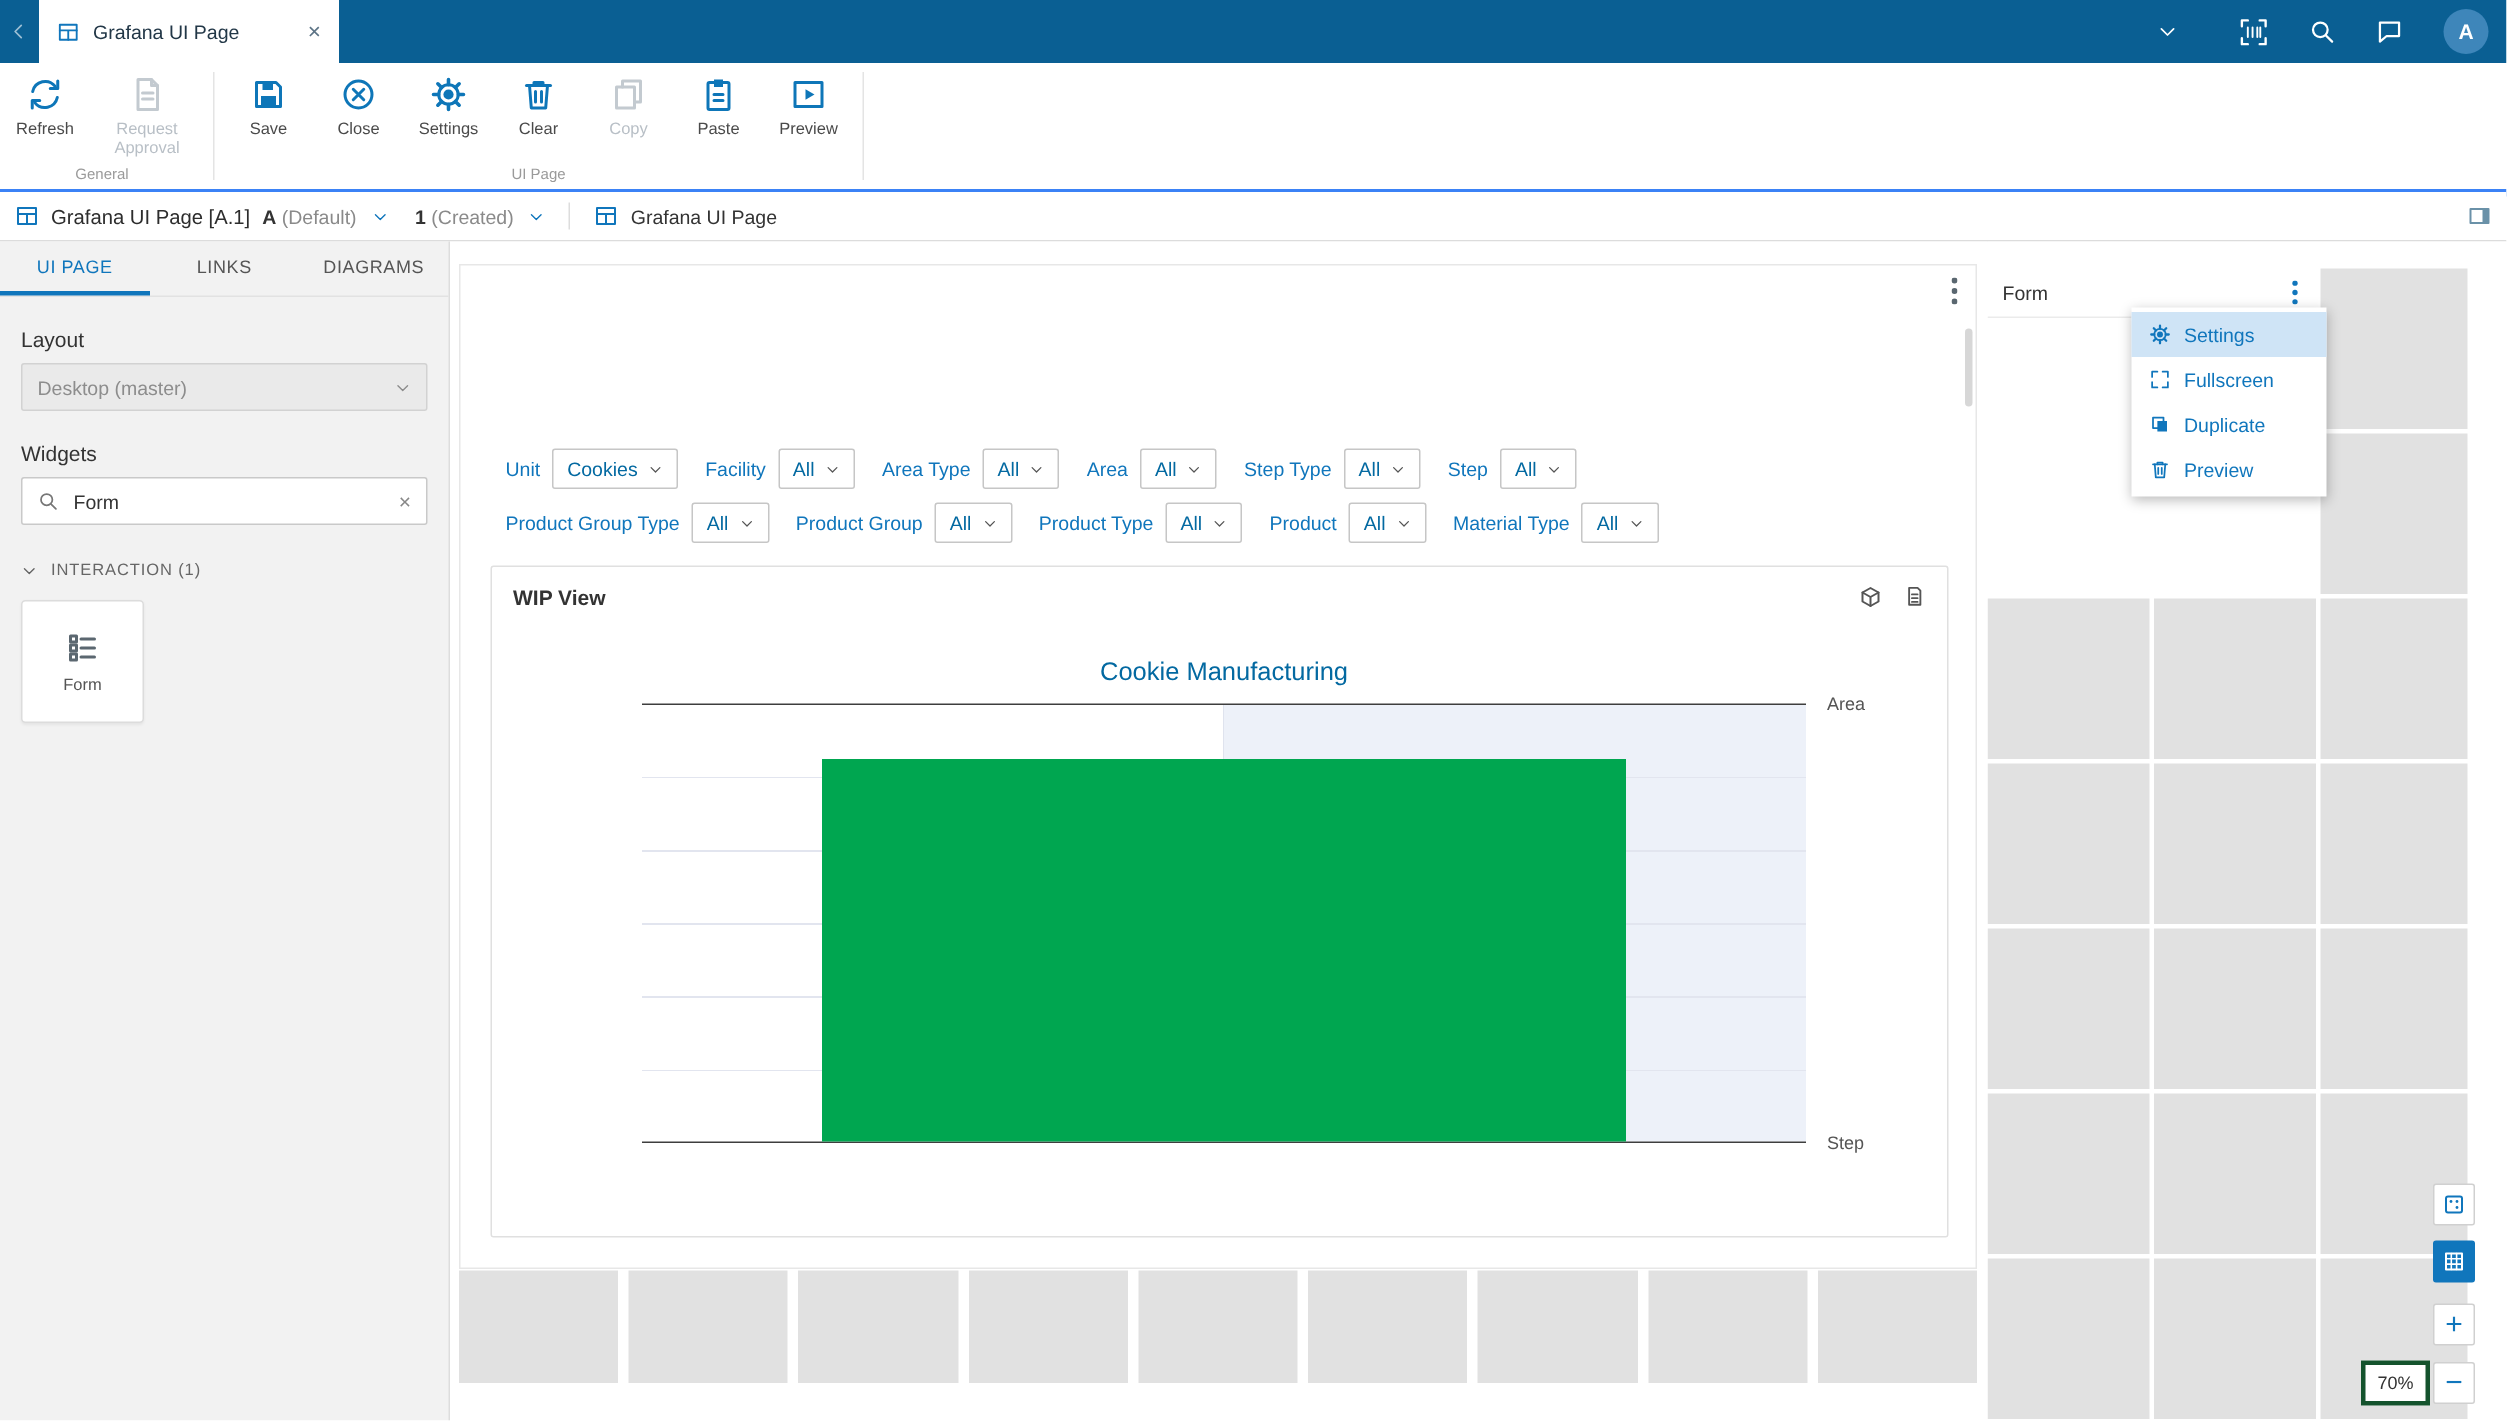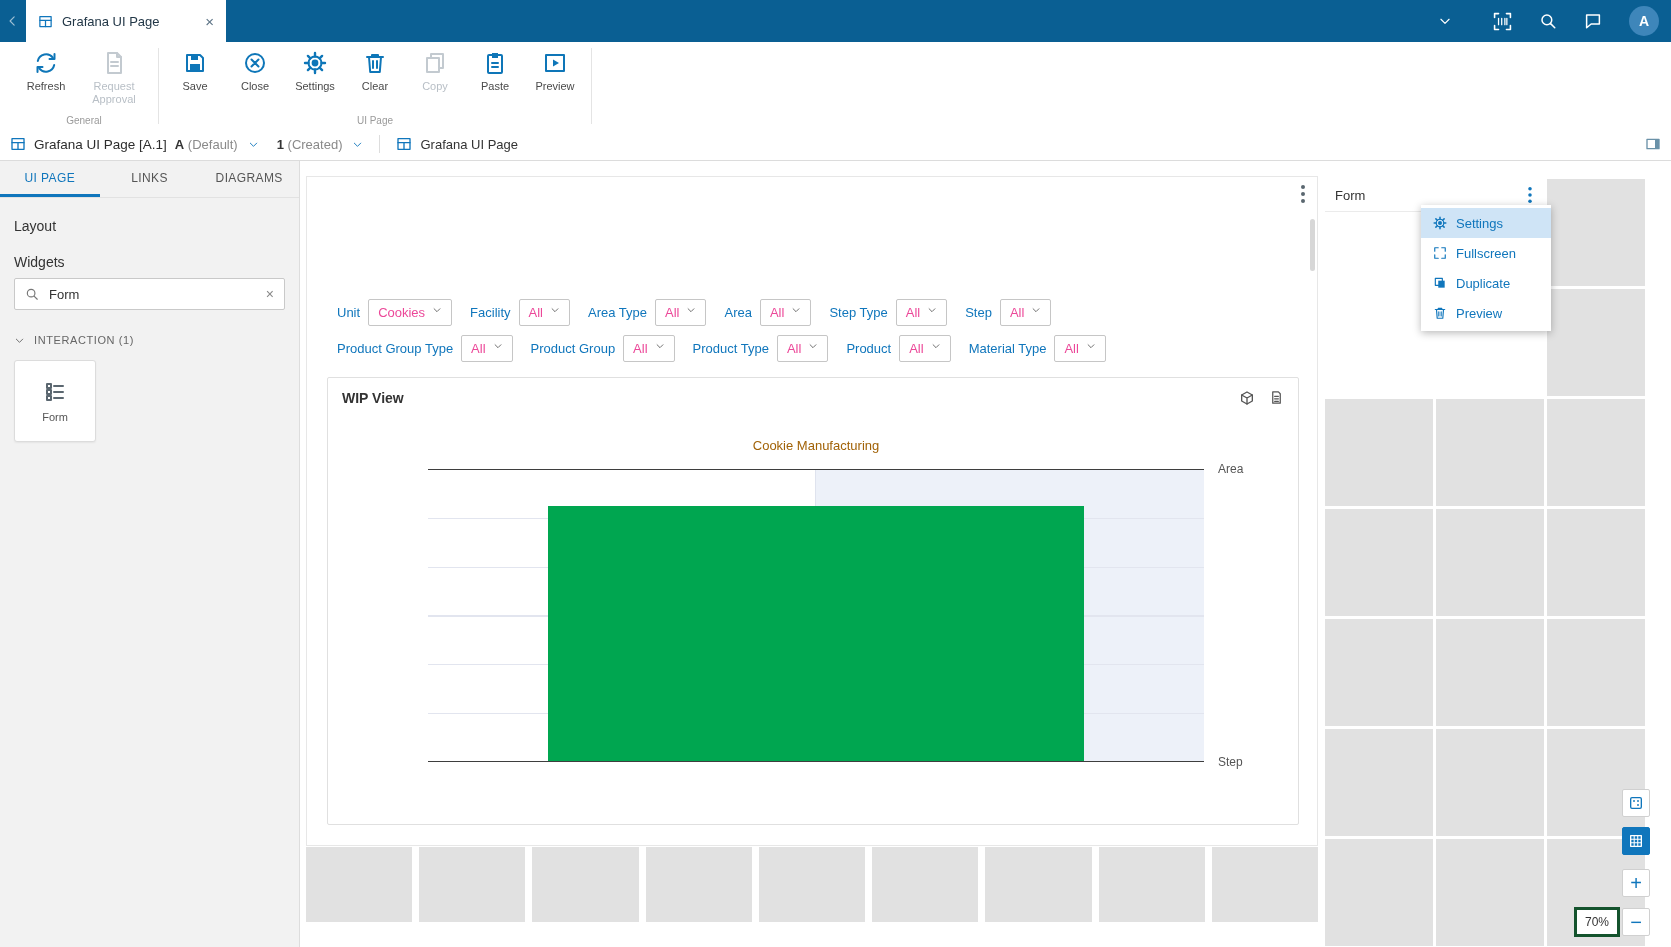--- a/index.html
+++ b/index.html
@@ -18,21 +18,21 @@
 .tb-back{width:26px;display:flex;justify-content:center;color:rgba(255,255,255,.6)}
 .tb-tab{width:200px;height:42px;background:#fff;display:flex;align-items:center;gap:9px;padding:0 12px;cursor:pointer}
 .tb-tab .ticon{color:var(--c-accent)}
 .tb-tab .title{font-size:13px;color:#223747;flex:1;white-space:nowrap}
 .tb-tab .close{color:#5d7486;font-size:15px;line-height:1}
 .tb-right{margin-left:auto;display:flex;align-items:center;gap:27px;padding-right:12px;color:#fff}
 .tb-chev{margin-right:14px}
 .avatar{width:30px;height:30px;border-radius:50%;background:#3e86ba;color:#fff;display:flex;align-items:center;justify-content:center;font-size:14px;font-weight:bold}
 
 
-.ribbon{position:absolute;left:0;top:42px;right:0;height:89px;background:#fff;border-bottom:1px solid #3b82f6;display:flex;padding-left:16px}
+.ribbon{position:absolute;left:0;top:42px;right:0;height:89px;background:#fff;border-bottom:5px solid #3b82f6;display:flex;padding-left:0}
 .rgroup{display:flex;flex-direction:column;height:100%}
 .rbtns{display:flex;align-items:flex-start;padding-top:9px;flex:1}
 .glabel{text-align:center;font-size:10px;color:#9a9a9a;padding-bottom:4px}
 .rbtn{width:60px;display:flex;flex-direction:column;align-items:center;gap:5px;cursor:pointer;color:#0e76b8}
 .rbtn.wide{width:76px}
 .rbtn .rlab{font-size:11px;color:#4a4a4a;text-align:center;line-height:1.15}
 .rbtn.disabled{color:#c3cad0;cursor:default}
 .rbtn.disabled .rlab{color:#b8bfc6}
 .rdiv{width:1px;background:#e4e4e4;margin:6px 6px}
 
@@ -65,31 +65,31 @@
 
 .canvas{position:absolute;left:300px;top:161px;width:1025px;bottom:0;background:#fff}
 .page{position:absolute;left:6px;top:15px;width:1012px;height:670px;background:#fff;border:1px solid #e7e7e7}
 .kebab{position:absolute;top:6px;right:10px;color:#5a6770;cursor:pointer;padding:2px}
 .pg-scroll{position:absolute;right:2px;top:42px;width:5px;height:52px;background:#d7d7d7;border-radius:3px;cursor:grab}
 .filters{position:absolute;left:30px;top:122px}
 .frow{display:flex;gap:18px;align-items:center}
 .frow+.frow{margin-top:9px}
 .filter{display:flex;align-items:center;gap:8px}
 .flabel{color:var(--c-accent);font-size:13px}
-.fselect{display:flex;align-items:flex-start;gap:7px;border:1px solid #c6c6c6;border-radius:2px;background:#fff;padding:5px 9px;font-size:13px;color:#ec4899;cursor:pointer}
+.fselect{display:flex;align-items:center;gap:7px;border:1px solid #c6c6c6;border-radius:2px;background:#fff;padding:5px 9px;font-size:13px;color:#0369a1;cursor:pointer}
 .fselect .chev{color:#555}
 
 
 .wip{position:absolute;left:20px;top:200px;width:972px;height:448px;border:1px solid #e0e0e0;border-radius:2px;background:#fff}
 .wip-head{display:flex;align-items:center;justify-content:space-between;padding:12px 14px}
 .wip-title{font-size:14px;font-weight:bold;color:#333}
 .wip-icons{display:flex;gap:14px;color:#555}
 .wip-icons span{cursor:pointer}
 .chart{position:absolute;left:0;top:0;right:0;bottom:0}
-.chart-title{position:absolute;top:60px;left:100px;width:776px;text-align:center;font-size:13px;color:#a16207}
+.chart-title{position:absolute;top:60px;left:100px;width:776px;text-align:center;font-size:17px;color:#0369a1}
 .plot{position:absolute;left:100px;top:91px;width:776px;height:293px;border-top:1px solid #3e3e3e;border-bottom:1px solid #3e3e3e;
   background-image:
     linear-gradient(to right, transparent calc(50% - 1px), #dfe3ee calc(50% - 1px) 50%, transparent 50%),
     repeating-linear-gradient(to bottom, transparent 0 47.8px, #e2e5ef 47.8px 48.84px),
     linear-gradient(to right, #ffffff 50%, #edf1f9 50%);}
 .bar{position:absolute;left:15.5%;width:69%;bottom:0;height:87.5%;background:var(--c-green)}
 .ylabels{position:absolute;left:0;top:91px;width:88px;height:293px}
 .ytick{position:absolute;right:8px;transform:translateY(-50%);font-size:12px;color:#555;white-space:nowrap}
 .yt0{top:0}.yt1{top:16.667%}.yt2{top:33.333%}.yt3{top:50%}.yt4{top:66.667%}.yt5{top:83.333%}.yt6{top:100%}
 .axis-right{position:absolute;left:890px;transform:translateY(-50%);font-size:12px;color:#555}
@@ -315,20 +315,26 @@
   </div>
 
   <div class="sidebar">
     <div class="stabs">
       <div class="stab active">UI PAGE</div>
       <div class="stab">LINKS</div>
       <div class="stab">DIAGRAMS</div>
     </div>
     <div class="sbody">
       <div class="shead">Layout</div>
+      <div class="lay-select">
+        <span>Desktop (master)</span>
+        <svg class="ic" width="11" height="11" viewBox="0 0 24 24">
+            <path d="M5 9l7 7 7-7"></path>
+          </svg>
+      </div>
       <div class="shead" style="margin-top:20px">Widgets</div>
       <div class="search">
         <span class="sicon">
           <svg class="ic" width="14" height="14" viewBox="0 0 24 24">
               <circle cx="10.5" cy="10.5" r="6.5"></circle>
               <path d="M15.5 15.5L21 21"></path>
             </svg>
         </span>
         <input value="Form" style="">
         <span class="clr">×</span>

